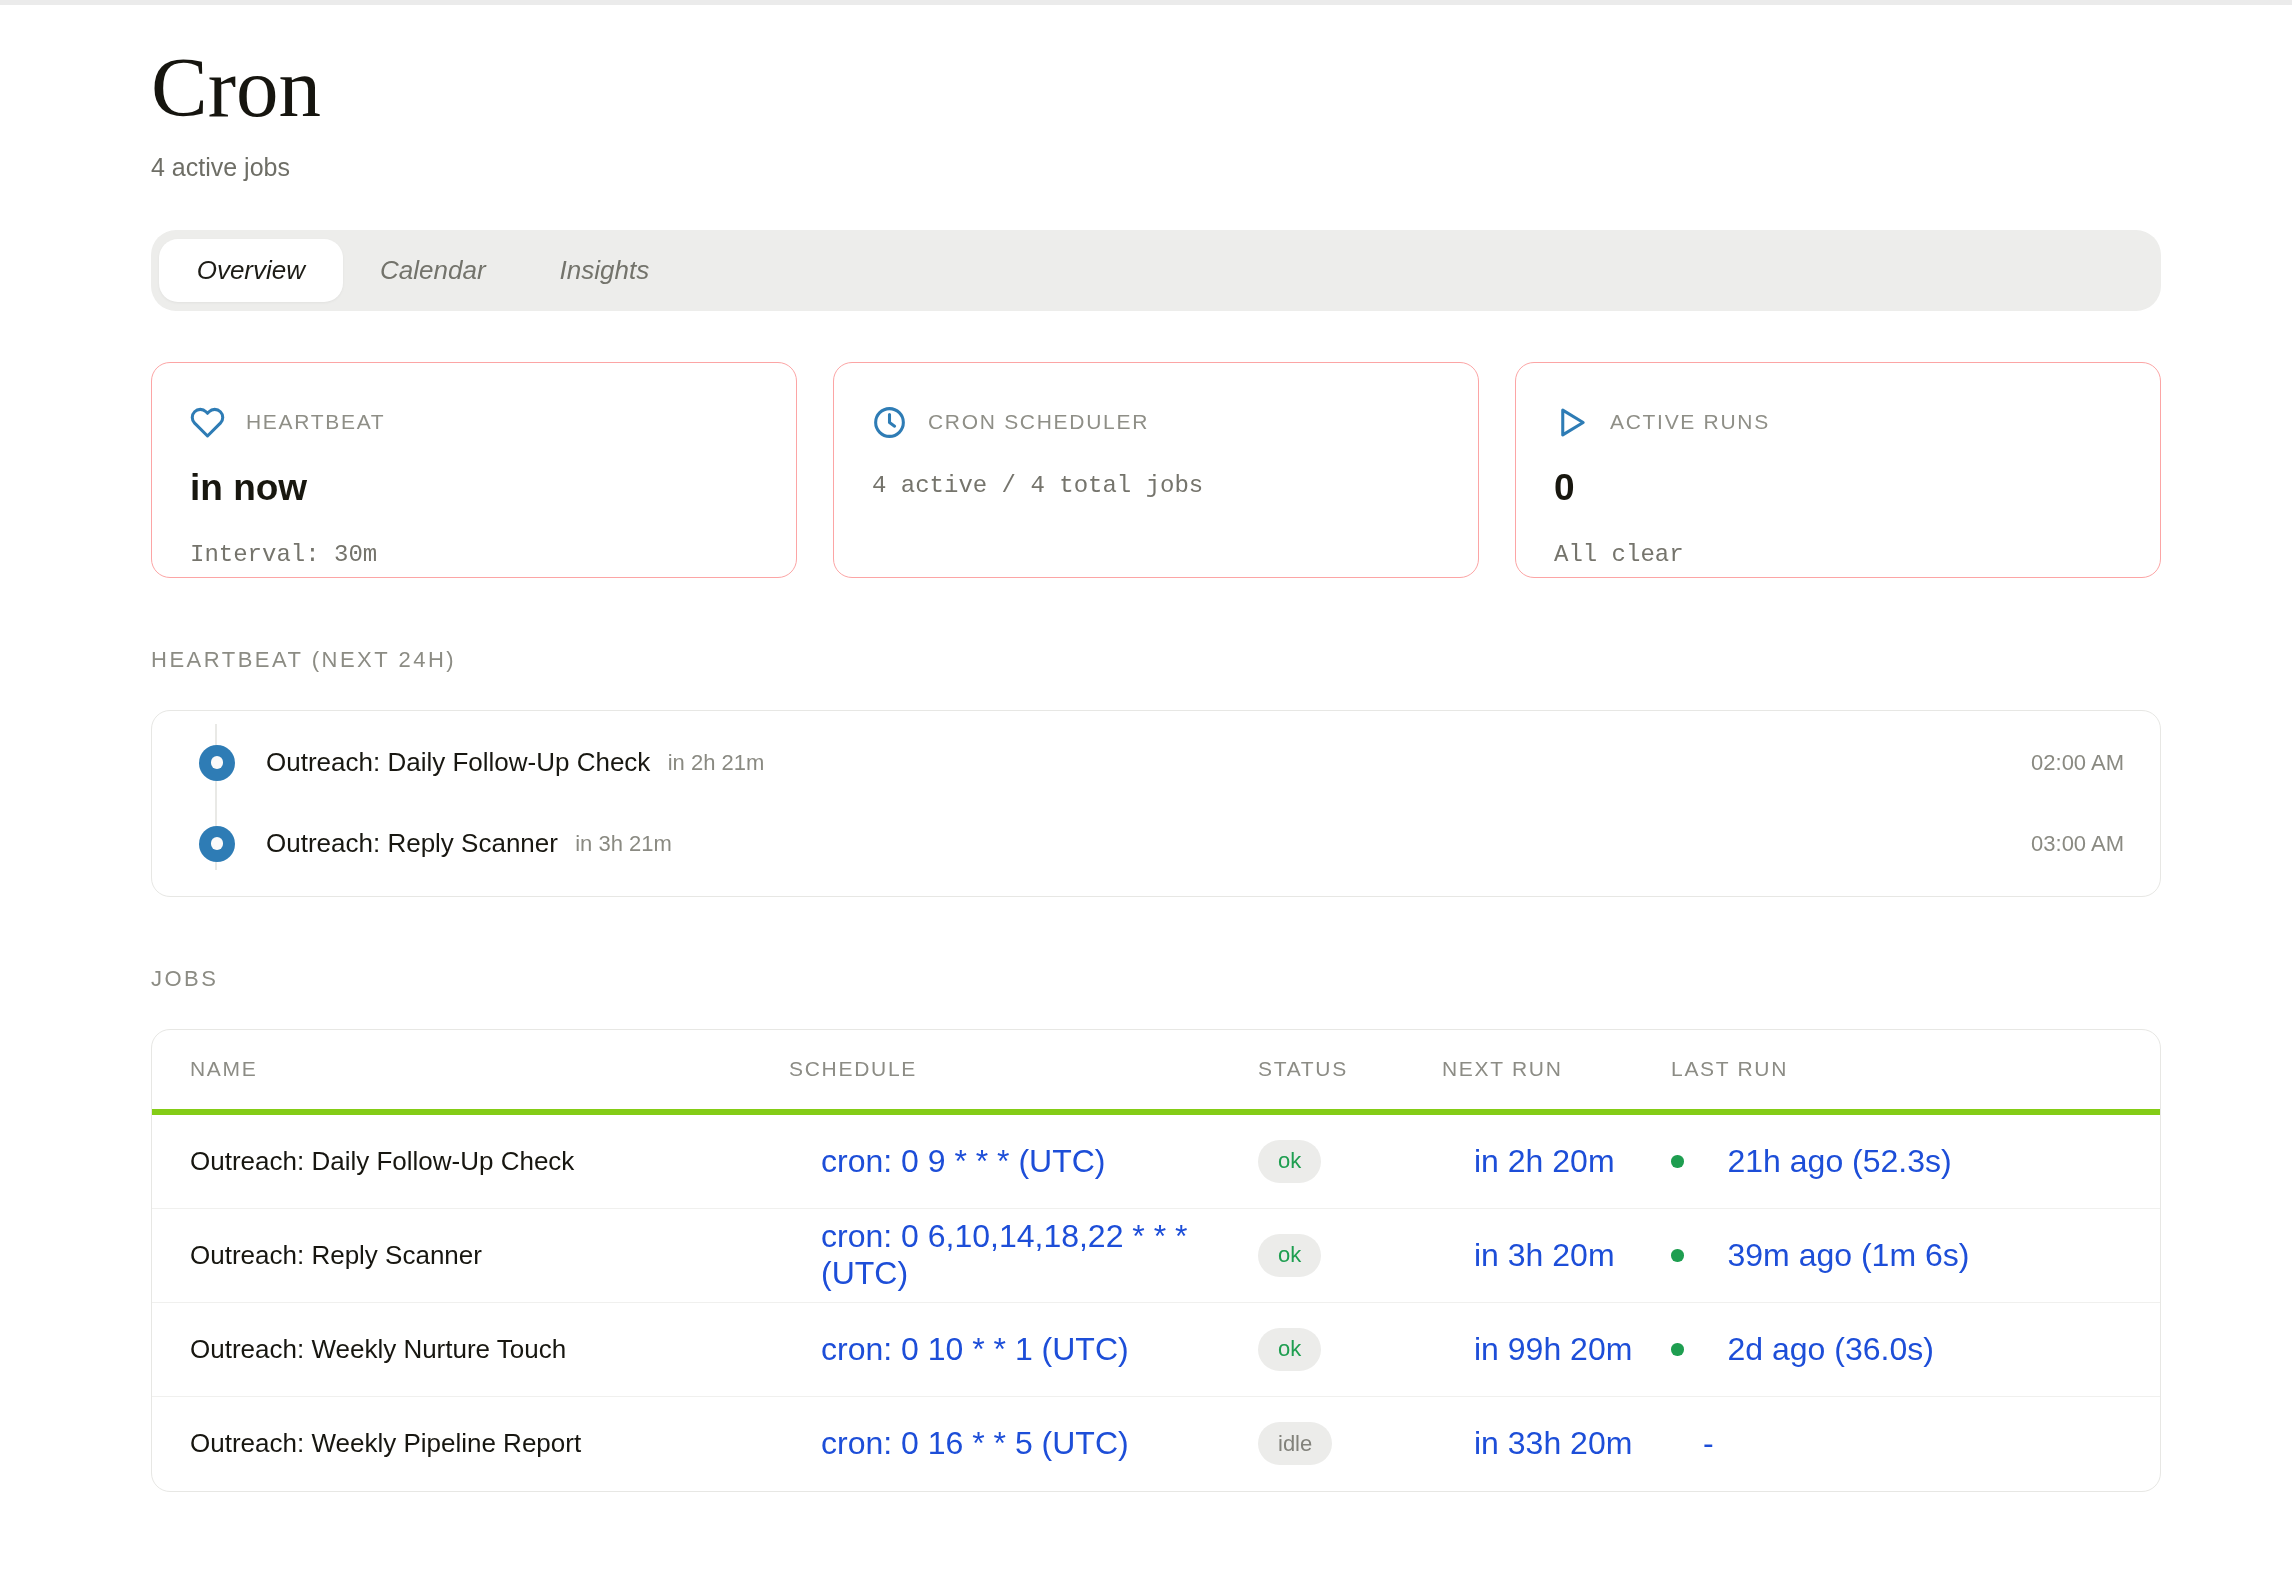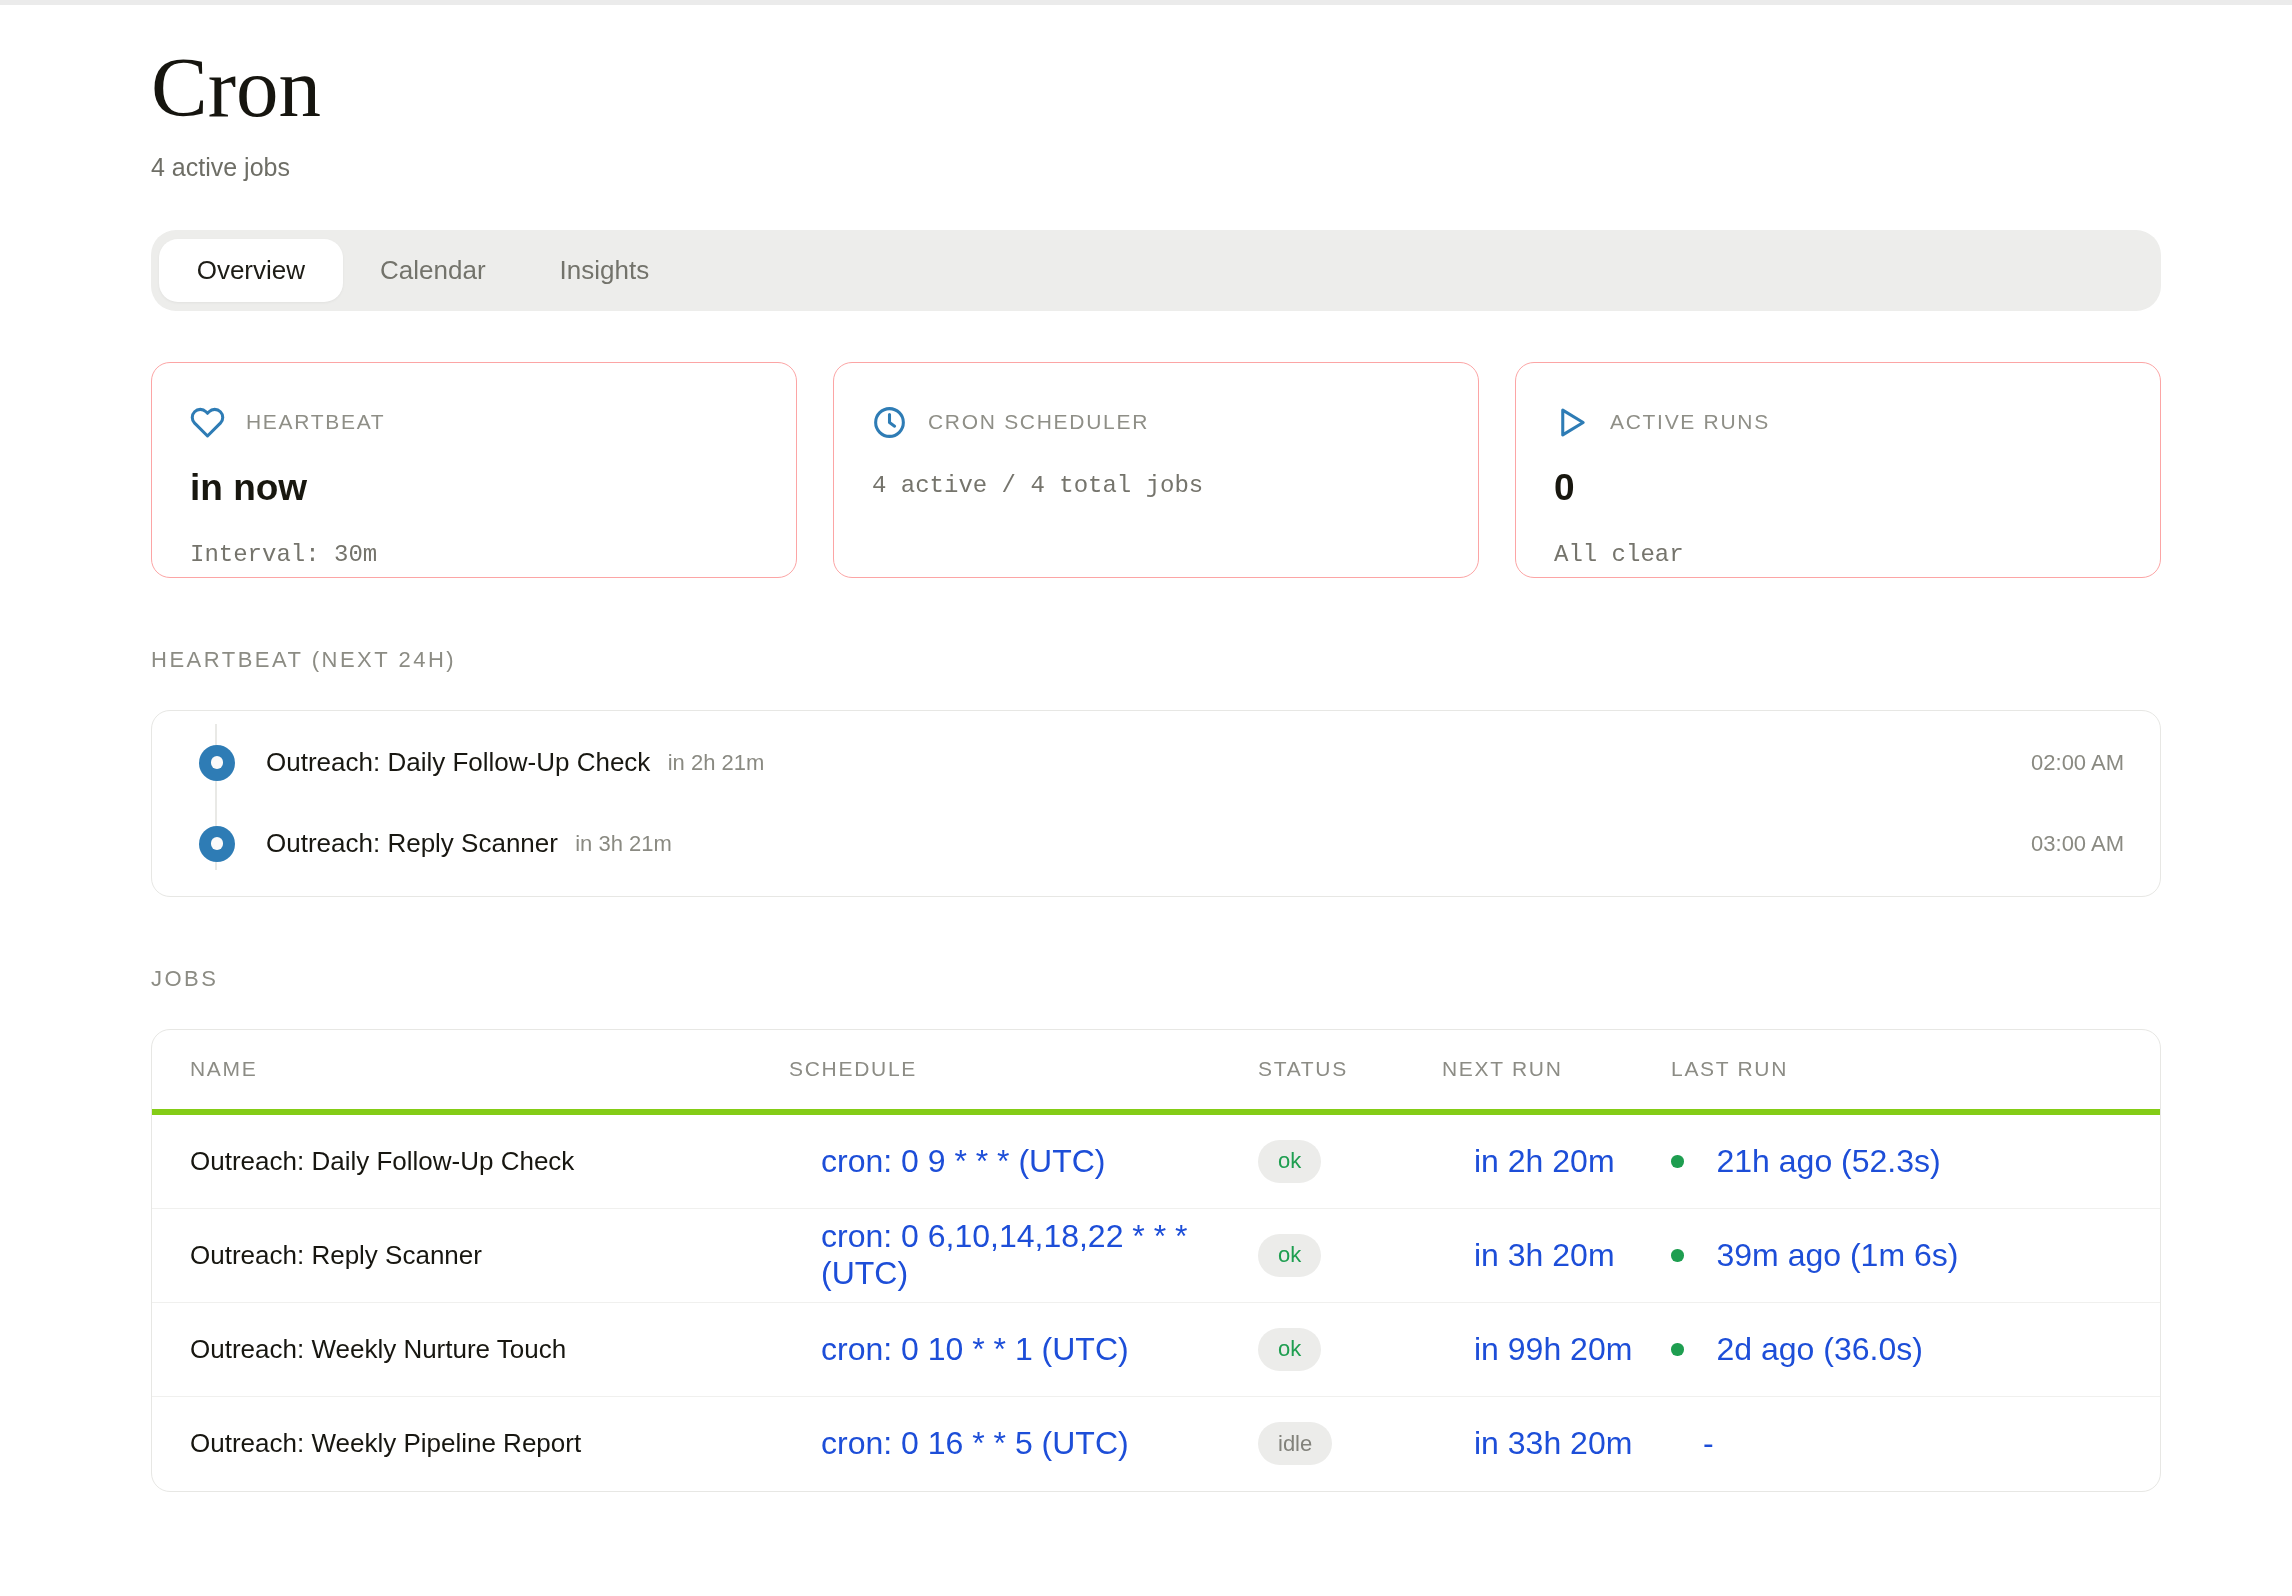--- a/index.html
+++ b/index.html
@@ -42,20 +42,21 @@
   }
   .tab {
     height: 63px;
     display: flex;
     align-items: center;
     padding: 0 37px;
     font-size: 26px;
     color: #73736b;
     border-radius: 19px;
     cursor: pointer;
+    font-style: italic;
   }
   .tab.active {
     background: #ffffff;
     color: #1d1c16;
     padding: 0 38px;
     box-shadow: 0 1px 2.9px rgba(0,0,0,0.05);
   }
 
   
   .cards { display: flex; gap: 36px; margin-top: 51px; }
@@ -163,21 +164,21 @@
     align-items: center;
     justify-content: center;
     background: #ececea;
     border-radius: 960px;
     padding: 8.6px 20px;
     font-size: 22px;
     width: fit-content;
   }
   .badge.ok { color: #1e9e50; }
   .badge.idle { color: #82827b; }
-  .lastrun { display: flex; align-items: center; gap: 1px; }
+  .lastrun { display: flex; align-items: center; gap: 12px; }
   .green-dot {
     width: 12.5px; height: 12.5px;
     border-radius: 50%;
     background: #1e9e50;
     flex: 0 0 12.5px;
   }
   svg { display: block; }
 </style>
 </head>
 <body>

